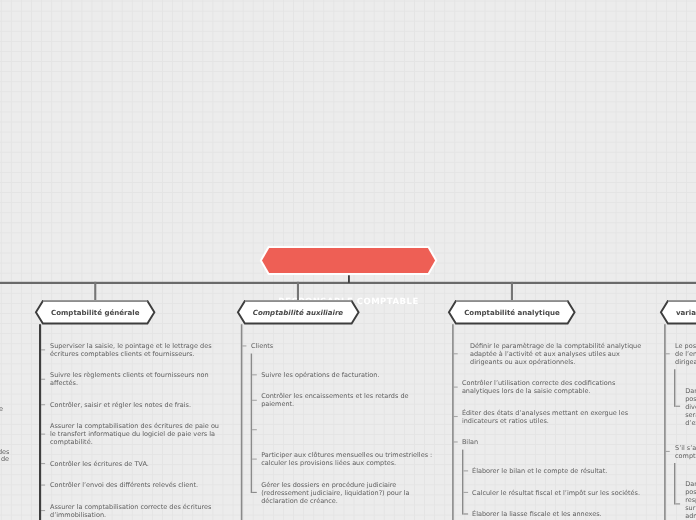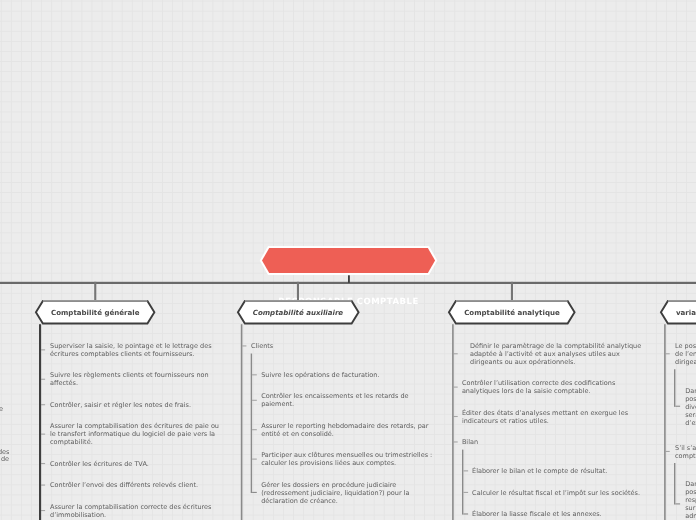--- a/index.html
+++ b/index.html
@@ -103,21 +103,20 @@
     <div class="hex sub" style="left: 237.6px; top: 300.75px; width: 120.7px; height: 22.65px; position: absolute; font-style: italic;">
       <svg width="128.5" height="30.45" viewBox="-3.9 -3.9 128.5 30.45" style="left:-3.9px;top:-3.9px;">
         <polygon points="0,11.325 6.95,0 113.75,0 120.7,11.325 113.75,22.65 6.95,22.65" fill="#ffffff" stroke="#3d3d3d" stroke-width="1.9" stroke-linejoin="miter" paint-order="normal"></polygon>
         <line x1="6.95" y1="0" x2="113.75" y2="0" stroke="#989898" stroke-width="1.9"></line>
       </svg>
       <div class="lbl">Comptabilité auxiliaire</div>
     </div>
     <div class="txt" style="position: absolute; left: 251px; top: 342px; width: 184px;">Clients</div>
     <div class="txt" style="position: absolute; left: 261.2px; top: 370.9px; width: 173.8px;">Suivre les opérations de facturation.</div>
     <div class="txt" style="position: absolute; left: 261.2px; top: 392.45px; width: 173.8px;">Contrôler les encaissements et les retards de paiement.</div>
-    <div class="txt" style="position: absolute; left: 261.2px; top: 421.85px; width: 173.8px;">Assurer le reporting hebdomadaire des retards, par entité et en consolidé.</div>
     <div class="txt" style="position: absolute; left: 261.2px; top: 451.25px; width: 173.8px;">Participer aux clôtures mensuelles ou trimestrielles : calculer les provisions liées aux comptes.</div>
     <div class="txt" style="position: absolute; left: 261.2px; top: 480.65px; width: 173.8px;">Gérer les dossiers en procédure judiciaire (redressement judiciaire, liquidation?) pour la déclaration de créance.</div>
     <div class="hex sub" style="left: 449.1px; top: 300.75px; width: 125.7px; height: 22.65px; position: absolute;">
       <svg width="133.5" height="30.45" viewBox="-3.9 -3.9 133.5 30.45" style="left:-3.9px;top:-3.9px;">
         <polygon points="0,11.325 6.95,0 118.75,0 125.7,11.325 118.75,22.65 6.95,22.65" fill="#ffffff" stroke="#3d3d3d" stroke-width="1.9" stroke-linejoin="miter" paint-order="normal"></polygon>
         <line x1="6.95" y1="0" x2="118.75" y2="0" stroke="#989898" stroke-width="1.9"></line>
       </svg>
       <div class="lbl">Comptabilité analytique</div>
     </div>
     <div class="txt" style="position: absolute; left: 470px; top: 342px; width: 184px;">Définir le paramètrage de la comptabilité analytique adaptée à l’activité et aux analyses utiles aux dirigeants ou aux opérationnels.</div>

